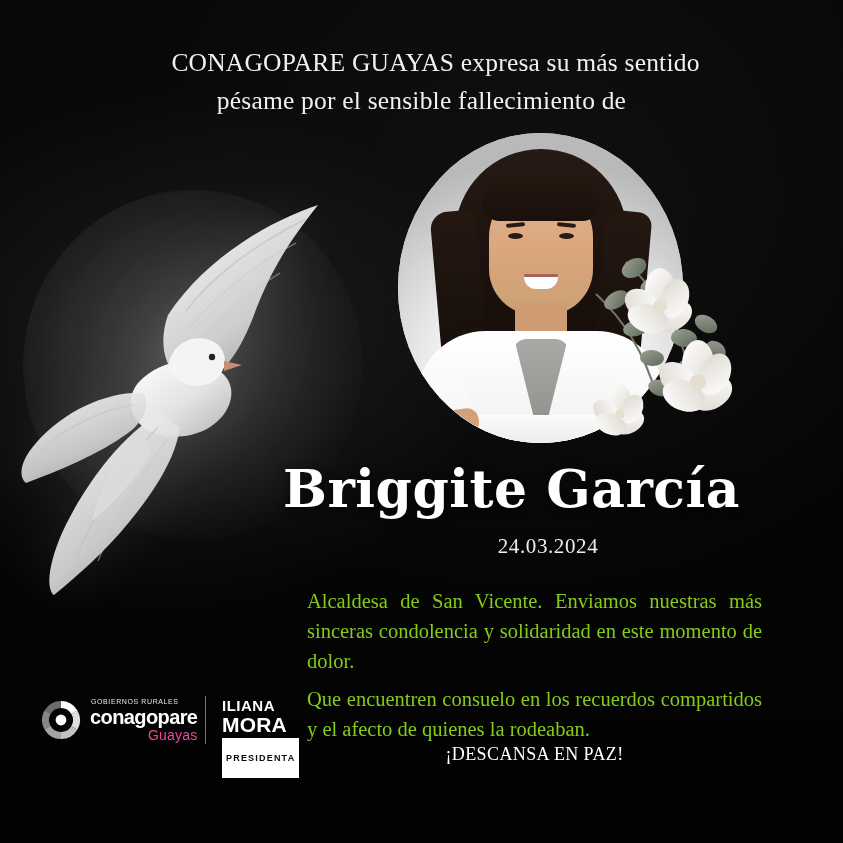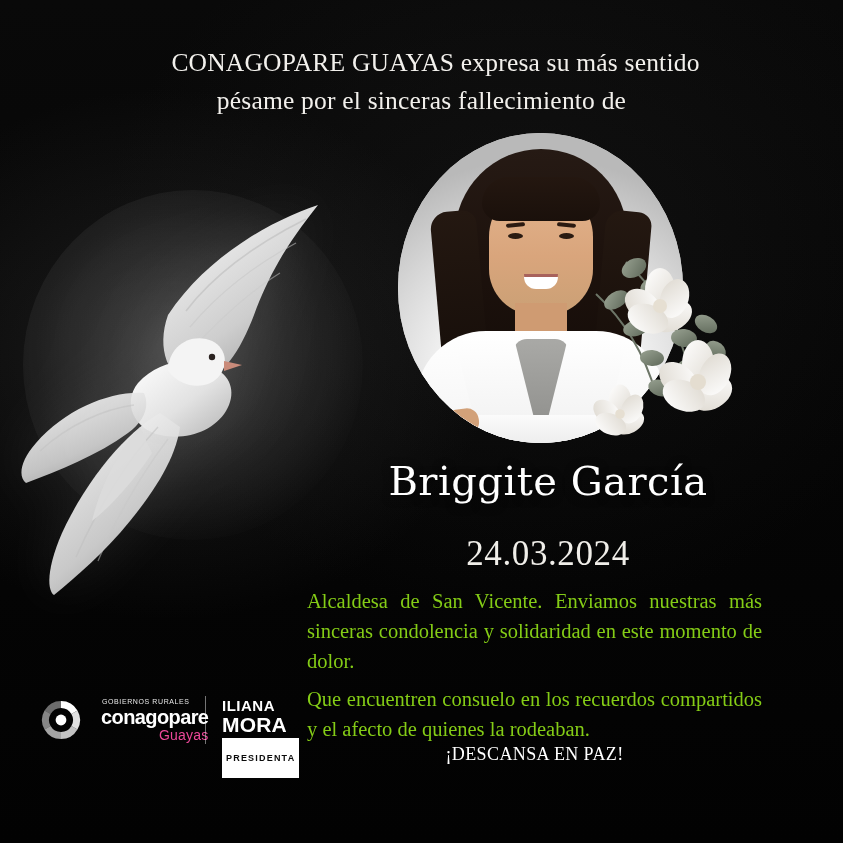--- a/index.html
+++ b/index.html
@@ -223,37 +223,37 @@
     width: 190px;
     height: 215px;
   }
 
   
   .deceased-name {
     position: absolute;
     left: 283px;
     top: 458px;
     width: 530px;
-    text-align: center;
+    text-align: left;
     color: #ffffff;
     font-family: "DejaVu Serif", serif;
-    font-weight: normal;
-    font-size: 40px;
+    font-weight: bold;
+    font-size: 52px;
     letter-spacing: 0.5px;
     text-shadow: 0 2px 10px rgba(0,0,0,0.6);
   }
   .deceased-date {
     position: absolute;
     left: 283px;
     top: 534px;
     width: 530px;
     text-align: center;
     color: #f0eee9;
     font-family: "Liberation Serif", serif;
-    font-size: 35px;
+    font-size: 21px;
     letter-spacing: 0.6px;
   }
 
   
   .message {
     position: absolute;
     left: 307px;
     top: 586px;
     width: 455px;
     color: #84cc16;
@@ -295,21 +295,20 @@
   .logo-mark {
     width: 42px;
     height: 42px;
     flex: 0 0 42px;
   }
   .logo-text {
     display: flex;
     flex-direction: column;
     justify-content: center;
     line-height: 1;
-    margin-left: 11px;
   }
   .logo-top-small {
     font-family: "Liberation Sans", sans-serif;
     font-size: 7px;
     letter-spacing: 0.6px;
     color: #e8e8e8;
     margin-bottom: 2px;
     margin-left: 1px;
   }
   .logo-word {
@@ -357,21 +356,21 @@
 </style>
 </head>
 <body>
 
 <div id="card">
 
   <div id="bg-vignette"></div>
 
   <div class="headline">
     <span class="l1">CONAGOPARE GUAYAS expresa su más sentido</span>
-    <span class="l2">pésame por el sinceras fallecimiento de</span>
+    <span class="l2">pésame por el sensible fallecimiento de</span>
   </div>
 
   <div id="dove-wrap">
     <svg id="dove" viewBox="0 0 360 430" xmlns="http://www.w3.org/2000/svg">
       <defs>
         <linearGradient id="featherGrad" x1="0" y1="0" x2="1" y2="1">
           <stop offset="0%" stop-color="#ffffff"></stop>
           <stop offset="55%" stop-color="#e2e2e2"></stop>
           <stop offset="100%" stop-color="#b4b4b4"></stop>
         </linearGradient>

